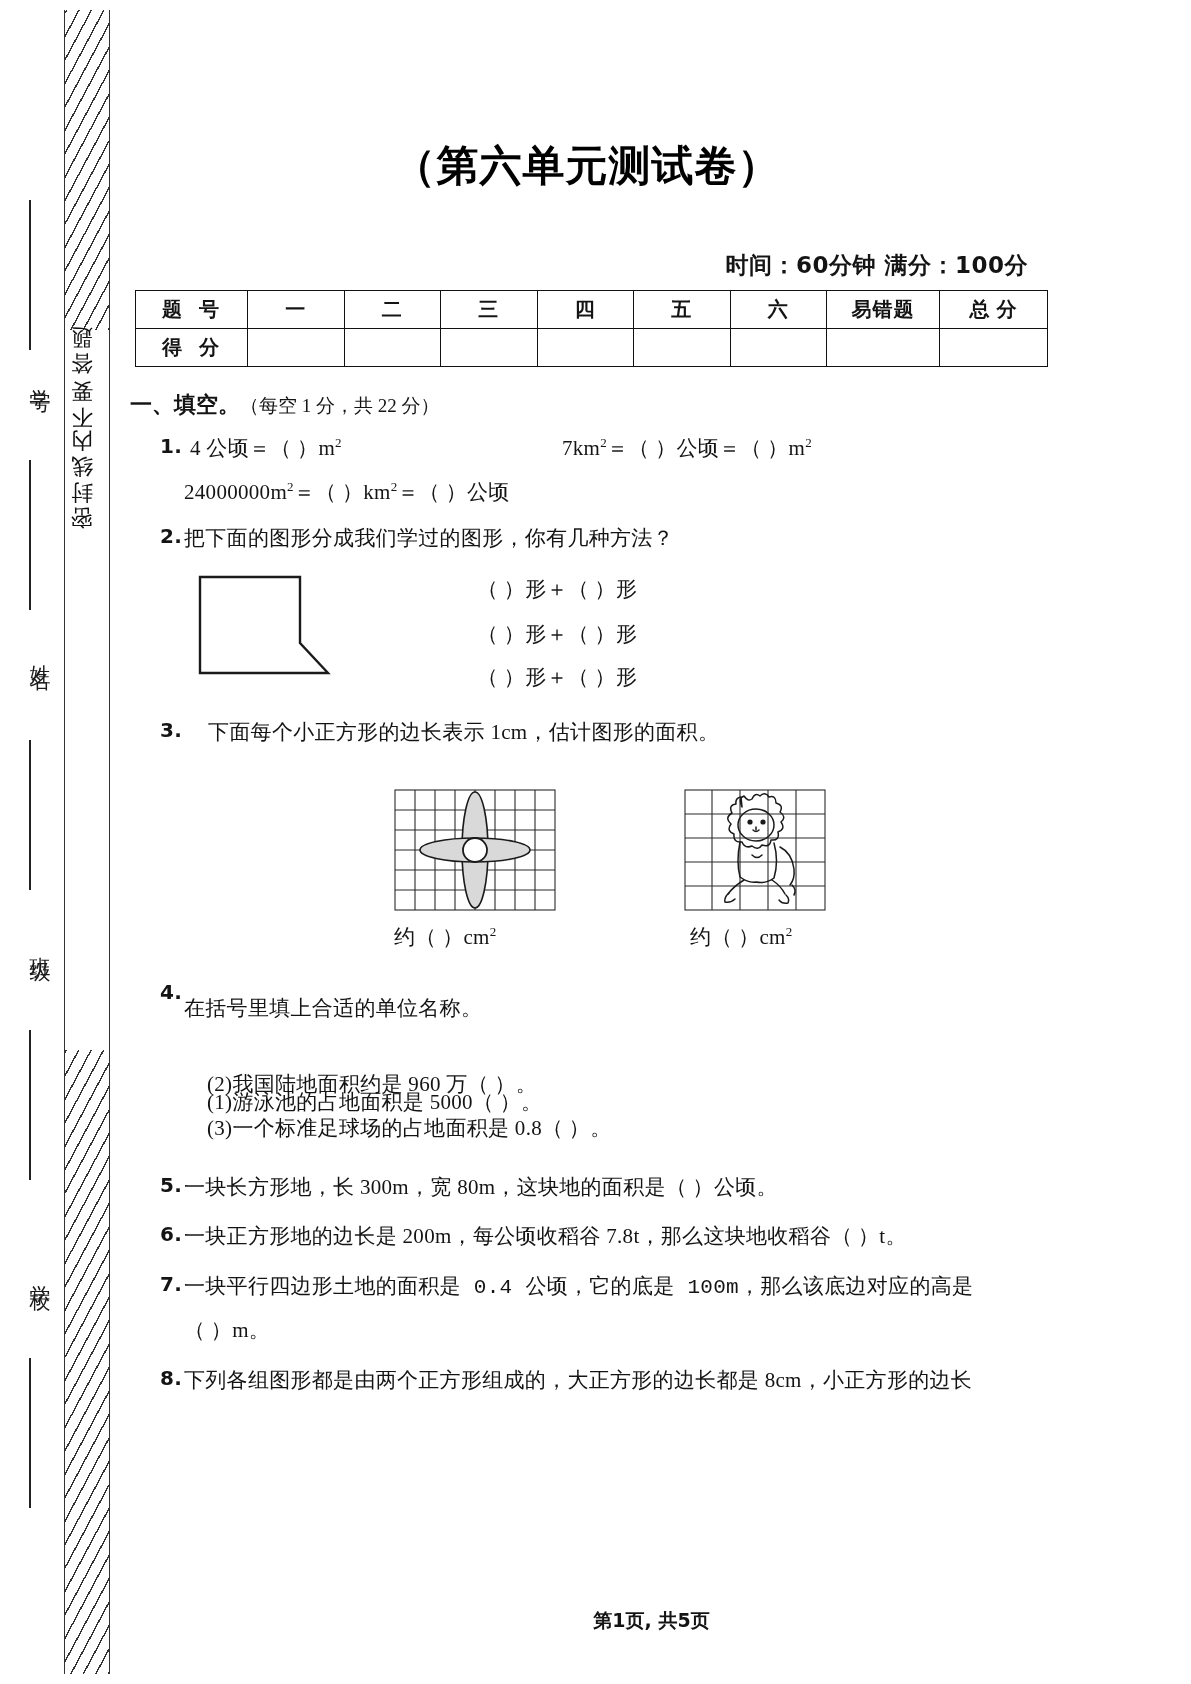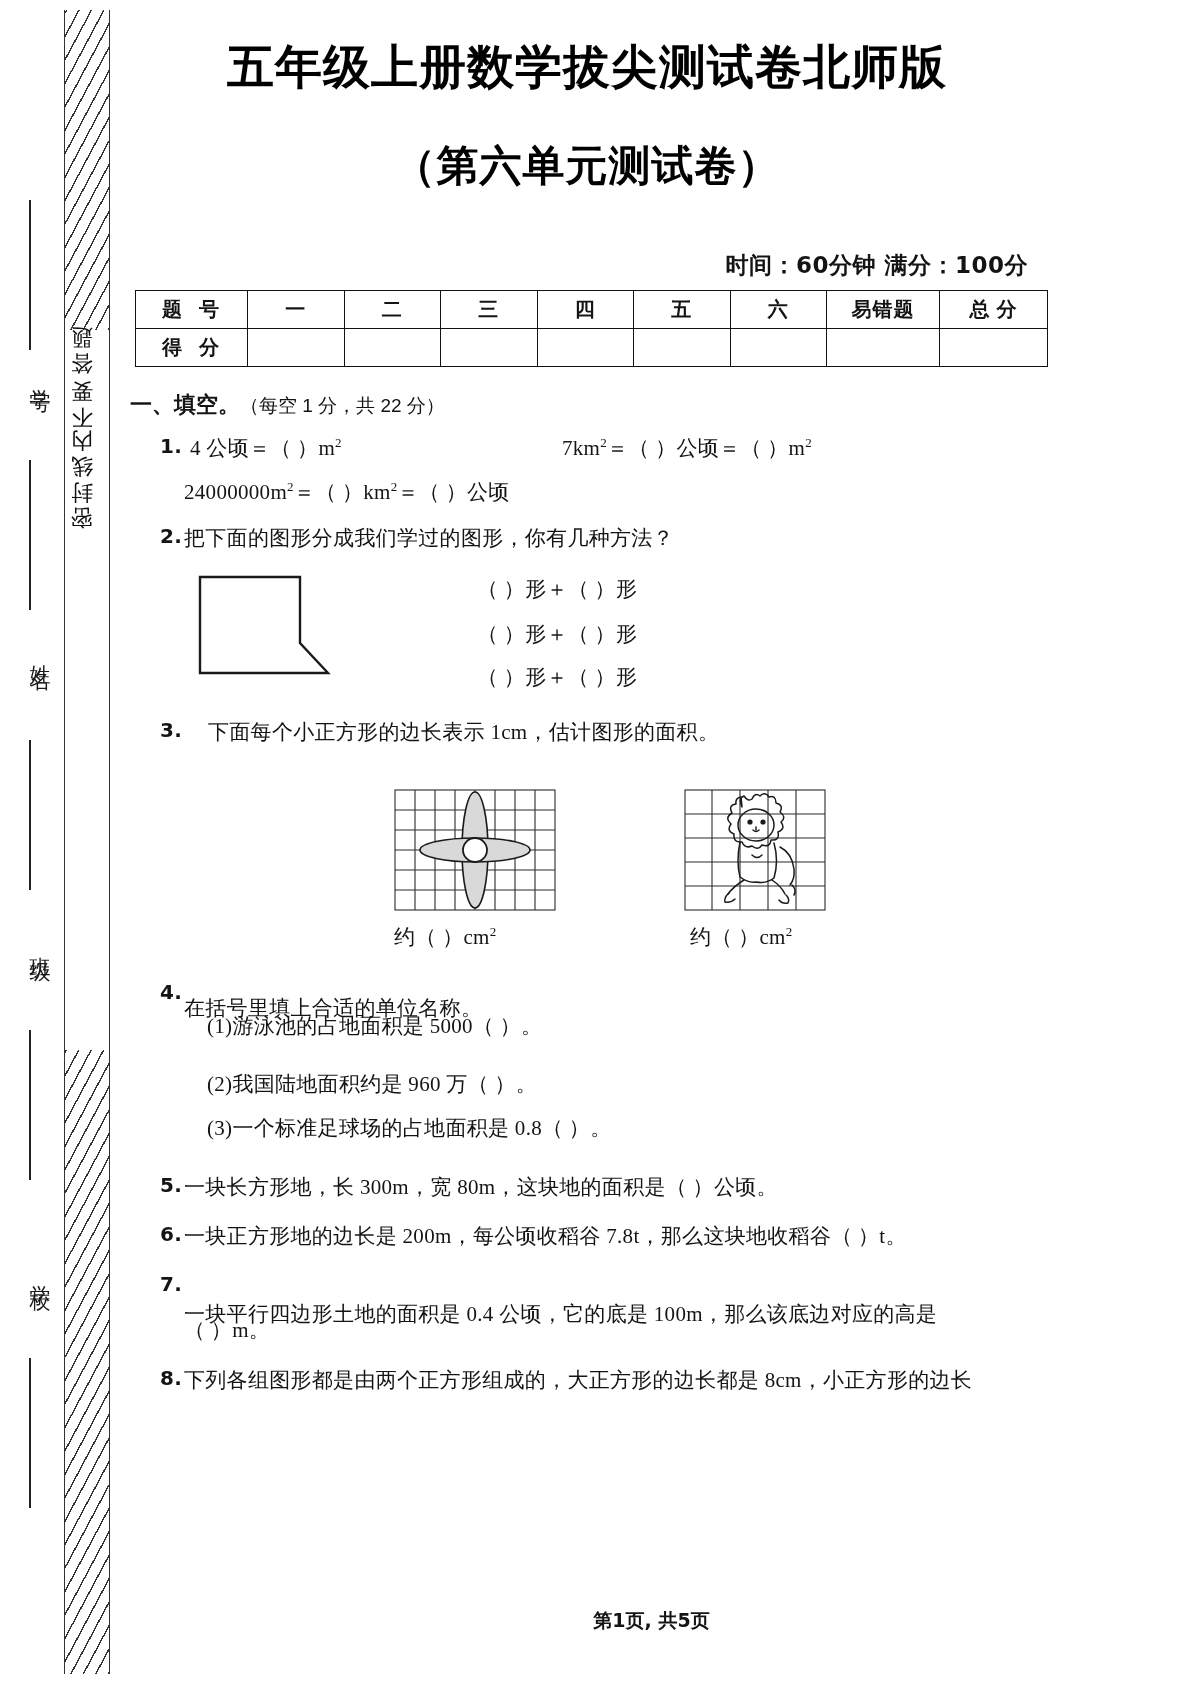--- a/index.html
+++ b/index.html
@@ -140,21 +140,21 @@
   .sec-head {
     position: absolute;
     font-size: 22px;
     font-family: "DejaVu Sans", "Liberation Sans", sans-serif;
     font-weight: bold;
     white-space: nowrap;
   }
   .sec-head .pts {
     font-size: 19px;
     font-weight: normal;
-    font-family: Liberation Sans, sans-serif;
+    font-family: Liberation Serif, serif;
   }
   .q {
     position: absolute;
     font-size: 21px;
     font-family: "Liberation Serif", "DejaVu Serif", serif;
     white-space: nowrap;
     letter-spacing: 0.3px;
   }
   .q b, .qn {
     font-family: "DejaVu Sans", "Liberation Sans", sans-serif;
@@ -198,21 +198,20 @@
 
   <div class="seal-strip">
     <div class="hatch" style="top:0px;height:320px;"></div>
     <div class="seal-text" style="top:330px;">密封线内不要答题</div>
     <div class="hatch" style="top:1040px;height:624px;"></div>
   </div>
 </div>
 
 <div id="sheet">
 
-  <div class="title1">五年级上册数学拔尖测试卷北师版</div>
   <div class="title2">（第六单元测试卷）</div>
   <div class="meta-line">时间：60分钟  满分：100分</div>
 
   <table id="score-table">
     <tbody>
         <tr>
       <td class="hd" style="width:105px;">题 号</td>
       <td class="hd2">一</td>
       <td class="hd2">二</td>
       <td class="hd2">三</td>
@@ -318,38 +317,38 @@
     </g>
   </svg>
 
   <div class="q" style="left:282px; top:923px;">约（           ）cm<sup>2</sup></div>
   <div class="q" style="left:578px; top:923px;">约（           ）cm<sup>2</sup></div>
 
   <div class="q" style="left:48px; top:980px;">
     <span class="qn">4.</span>
   </div>
   <div class="q" style="left:72px; top:980px;margin-top:14px;">在括号里填上合适的单位名称。</div>
-  <div class="q" style="left:95px; top:1012px;text-align:right;">(1)游泳池的占地面积是 5000（              ）。</div>
+  <div class="q" style="left:95px; top:1088px;text-align:right;">(1)游泳池的占地面积是 5000（              ）。</div>
   <div class="q" style="left:95px; top:1070px;">(2)我国陆地面积约是 960 万（              ）。</div>
   <div class="q" style="left:95px; top:1114px;">(3)一个标准足球场的占地面积是 0.8（              ）。</div>
 
   <div class="q" style="left:48px; top:1173px;">
     <span class="qn">5.</span>
   </div>
   <div class="q" style="left:72px; top:1173px;">一块长方形地，长 300m，宽 80m，这块地的面积是（       ）公顷。</div>
 
   <div class="q" style="left:48px; top:1222px;">
     <span class="qn">6.</span>
   </div>
   <div class="q" style="left:72px; top:1222px;">一块正方形地的边长是 200m，每公顷收稻谷 7.8t，那么这块地收稻谷（       ）t。</div>
 
   <div class="q" style="left:48px; top:1272px;">
     <span class="qn">7.</span>
   </div>
-  <div class="q" style="left:72px; top:1300px;">一块平行四边形土地的面积是 0.4 公顷，它的底是 100m，那么该底边对应的高是</div>
+  <div class="q" style="left:72px; top:1272px;font-family:Liberation Mono, monospace;">一块平行四边形土地的面积是 0.4 公顷，它的底是 100m，那么该底边对应的高是</div>
   <div class="q" style="left:72px; top:1316px;">（       ）m。</div>
 
   <div class="q" style="left:48px; top:1366px;">
     <span class="qn">8.</span>
   </div>
   <div class="q" style="left:72px; top:1366px;">下列各组图形都是由两个正方形组成的，大正方形的边长都是 8cm，小正方形的边长</div>
 
   <div class="footer">第1页, 共5页</div>
 </div>
 

